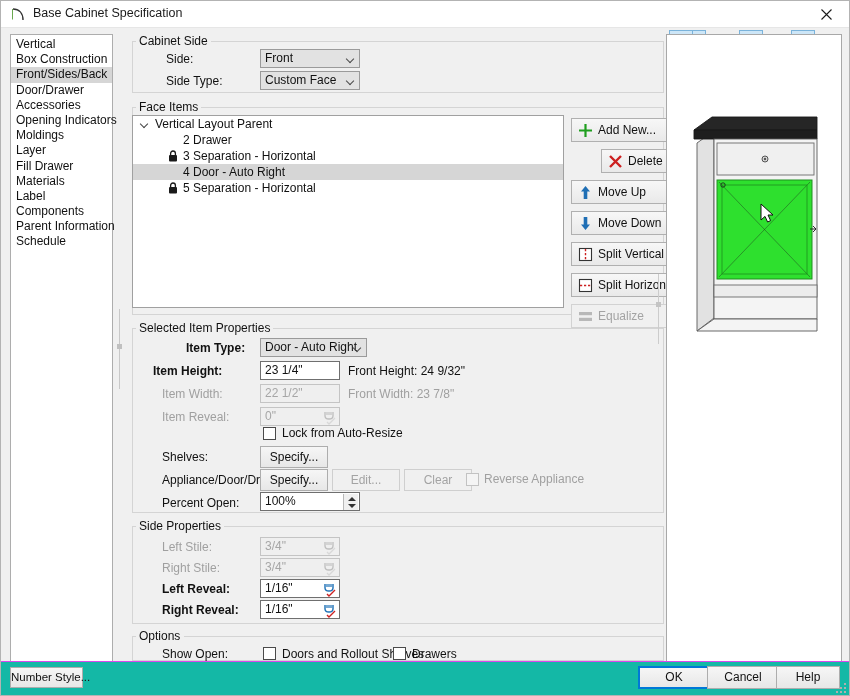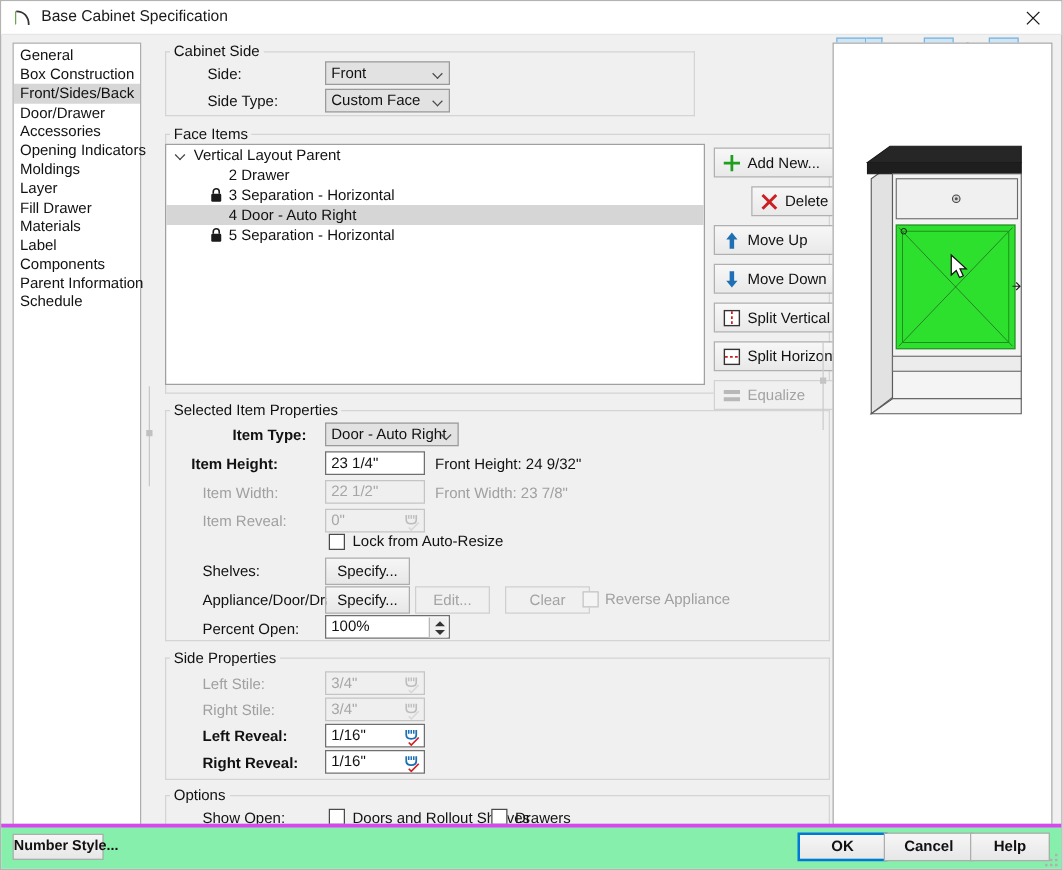--- a/index.html
+++ b/index.html
@@ -86,21 +86,21 @@
   .tb.on{background:#cde6f7;border:1px solid #7ab3db;}
   .tbcaret{position:absolute;top:0;width:13px;height:24px;box-sizing:border-box;border:1px solid transparent;}
   .tbcaret.on{background:#cde6f7;border:1px solid #7ab3db;border-left:none;}
   .tbcaret:after{content:"";position:absolute;left:3px;top:11px;width:0;height:0;border-left:4px solid transparent;border-right:4px solid transparent;border-top:4px solid #222;}
 
   .pvsplit{position:absolute;left:655px;top:33px;width:5px;height:630px;}
   .pvsplit i{position:absolute;left:2px;top:240px;width:1px;height:70px;background:#cccccc;display:block;}
   .pvsplit b{position:absolute;left:0;top:268px;width:5px;height:5px;background:#c4c4c4;display:block;}
 
   
-  .bottom{position:absolute;left:0;bottom:0;width:848px;height:33px;background:#86efac;border-top:3px solid #d946ef;font-weight:bold;}
+  .bottom{position:absolute;left:0;bottom:0;width:848px;height:33px;background:#14b8a6;border-top:1px solid #d946ef;}
   .grip{position:absolute;right:3px;bottom:2px;width:10px;height:10px;}
   .grip span{position:absolute;width:2px;height:2px;background:#b0b0b0;display:block;}
 </style>
 </head>
 <body>
 
 <div class="win">
 
   <div class="titlebar">
     <span class="title-icon">
@@ -111,42 +111,42 @@
     </span>
     <div class="title-text">Base Cabinet Specification</div>
     <div class="close-btn">
       <svg width="11" height="11" viewBox="0 0 11 11">
         <path d="M0.5,0.5 L10.5,10.5 M10.5,0.5 L0.5,10.5" stroke="#1b1b1b" stroke-width="1.1"></path>
       </svg>
     </div>
   </div>
 
   <div class="catlist" id="catlist">
-      <div class="cat">General</div>
+      <div class="cat">Vertical</div>
       <div class="cat">Box Construction</div>
       <div class="cat sel">Front/Sides/Back</div>
       <div class="cat">Door/Drawer</div>
       <div class="cat">Accessories</div>
       <div class="cat">Opening Indicators</div>
       <div class="cat">Moldings</div>
       <div class="cat">Layer</div>
       <div class="cat">Fill Drawer</div>
       <div class="cat">Materials</div>
       <div class="cat">Label</div>
       <div class="cat">Components</div>
       <div class="cat">Parent Information</div>
       <div class="cat">Schedule</div>
     </div>
 
   <div class="splitter">
       <i></i>
       <b></b>
     </div>
 
-  <div class="grp" style="left:131px;top:33px;width:424px;height:59px;">
+  <div class="grp" style="left:131px;top:33px;width:532px;height:59px;">
     <div class="gtop-l"></div>
       <div class="gtop-r" style="left:78px;"></div>
       <div class="gb"></div>
     <div class="glabel">Cabinet Side</div>
     <div class="lbl" style="left:34px;top:18px;">Side:</div>
     <div class="combo" style="left:128px;top:15px;width:100px;">
       <span>Front</span>
       <span class="arw"></span>
     </div>
     <div class="lbl" style="left:34px;top:40px;">Side Type:</div>
@@ -269,21 +269,21 @@
     </div>
 
     <div class="cb" style="left:131px;top:106px;"></div>
     <div class="lbl" style="left:150px;top:105px;">Lock from Auto-Resize</div>
 
     <div class="lbl" style="left:30px;top:129px;">Shelves:</div>
     <div class="btn" style="left:128px;top:125px;width:68px;">Specify...</div>
 
     <div class="lbl" style="left:30px;top:152px;">Appliance/Door/Drawer:</div>
     <div class="btn" style="left:128px;top:148px;width:68px;">Specify...</div>
-    <div class="btn dis" style="left:200px;top:148px;width:60px;">Edit...</div>
+    <div class="btn dis" style="left:200px;top:148px;width:68px;">Edit...</div>
     <div class="btn dis" style="left:272px;top:148px;width:68px;">Clear</div>
     <div class="cb dis" style="left:334px;top:152px;"></div>
     <div class="lbl dis" style="left:352px;top:151px;">Reverse Appliance</div>
 
     <div class="lbl" style="left:30px;top:175px;">Percent Open:</div>
     <div class="txt" style="left:128px;top:171px;width:100px;">100%
       <span class="spin">
           <u></u>
           <s></s>
         </span>

